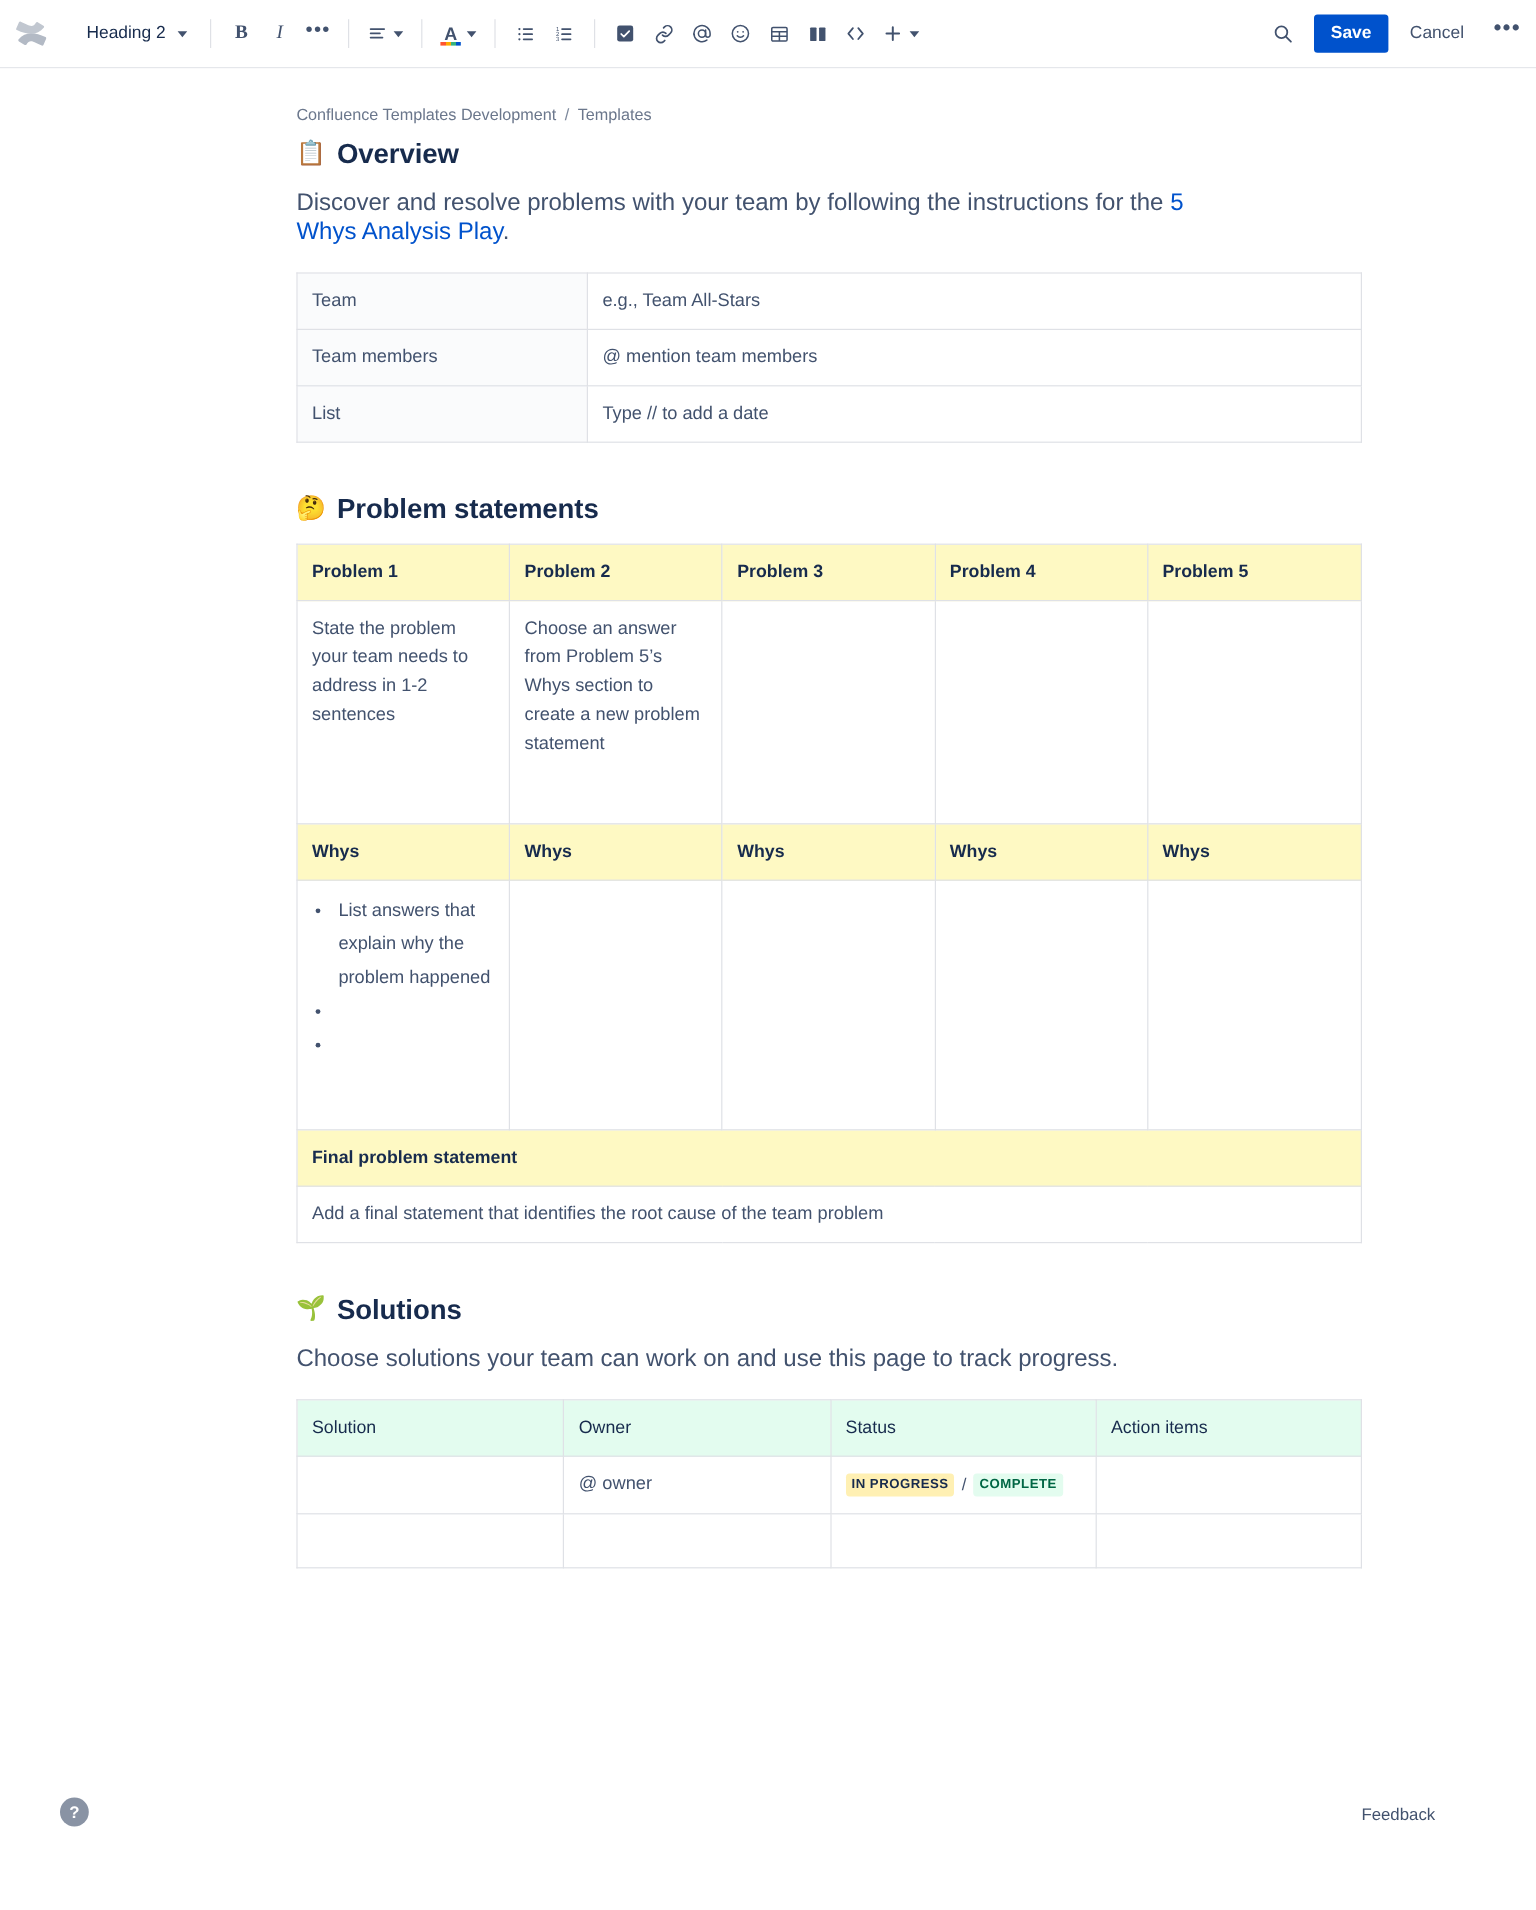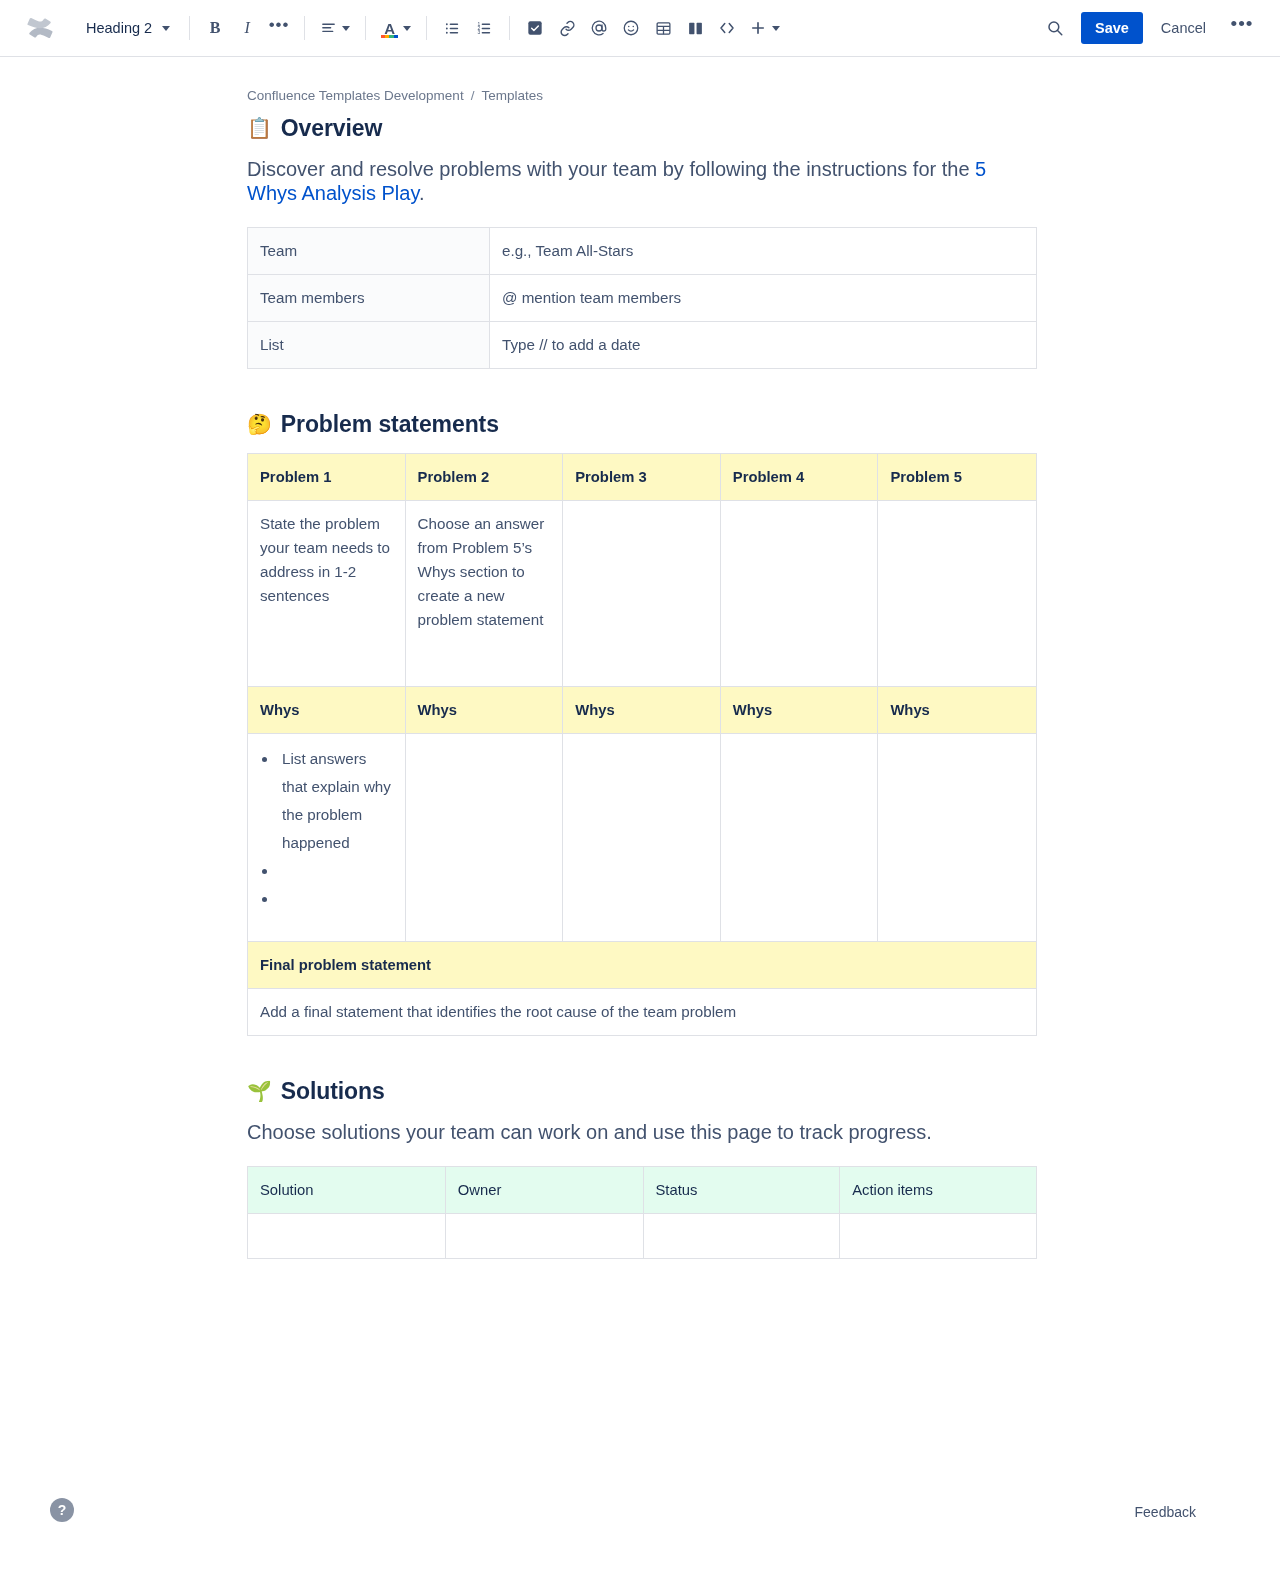--- a/index.html
+++ b/index.html
@@ -15,21 +15,21 @@
 
   
   .toolbar {
     position: relative;
     height: 57px;
     width: 1280px;
     background: #ffffff;
     border-bottom: 1px solid #DFE1E6;
     display: flex;
     align-items: center;
-    padding: 0 20px;
+    padding: 0 6px;
   }
   .tb-logo {
     width: 40px; height: 40px;
     display: flex; align-items: center; justify-content: center;
     margin-right: 14px;
   }
   .tb-sep {
     width: 1px; height: 24px;
     background: #DFE1E6;
     margin: 0 9px;
@@ -145,21 +145,21 @@
     font-size: 20px;
     line-height: 24px;
     color: #42526E;
     margin: 0 0 22px 0;
   }
   p.para a { color: #0052CC; text-decoration: none; cursor: pointer; }
 
   
   table.ctable {
     border-collapse: collapse;
-    width: 790px;
+    width: 888px;
     table-layout: fixed;
     margin-bottom: 40px;
   }
   table.ctable td, table.ctable th {
     border: 1px solid #DFE1E6;
     padding: 11px 12px;
     text-align: left;
     vertical-align: top;
     font-size: 15.2px;
     line-height: 24px;
@@ -532,23 +532,31 @@
       </colgroup>
       <tbody>
         <tr>
           <th class="hdr-g">Solution</th>
           <th class="hdr-g">Owner</th>
           <th class="hdr-g">Status</th>
           <th class="hdr-g">Action items</th>
         </tr>
         <tr>
           <td></td>
+          <td class="placeholder">@ owner</td>
+          <td>
+            <span class="lozenge loz-inprogress">IN PROGRESS</span><span class="loz-sep">/</span><span class="lozenge loz-complete">COMPLETE</span>
+          </td>
+          <td></td>
+        </tr>
+        <tr>
           <td></td>
           <td></td>
           <td></td>
+          <td></td>
         </tr>
       </tbody>
     </table>
 
   </div>
 
   <button class="help-btn">?</button>
   <a class="feedback-link">Feedback</a>
 </div>
 

